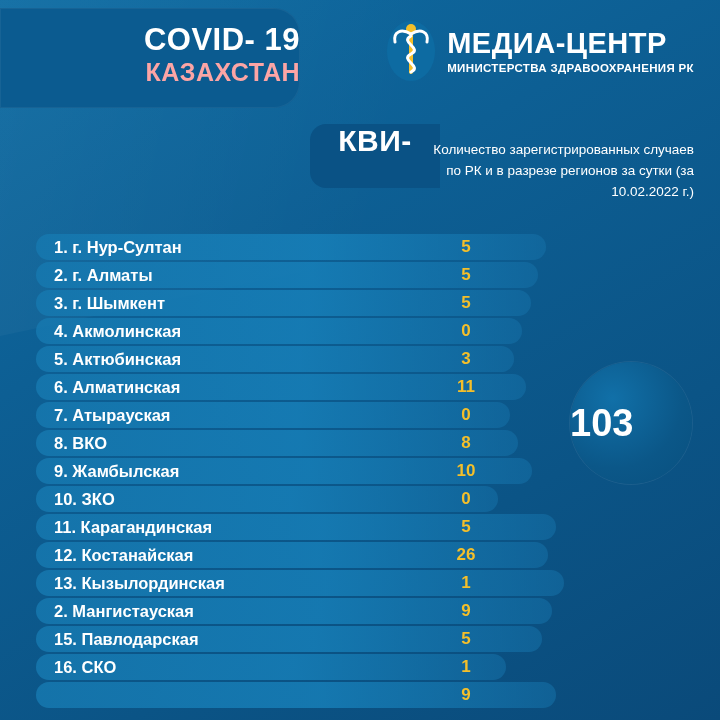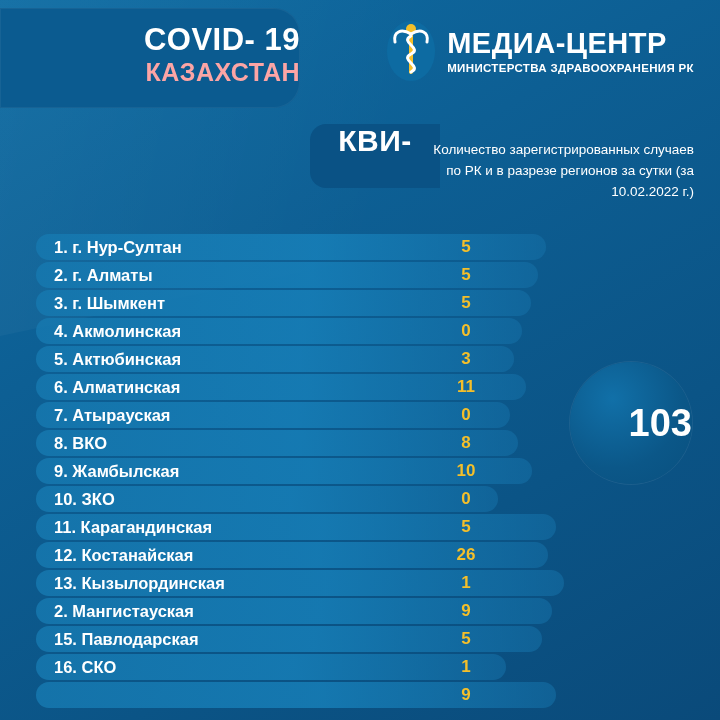--- a/index.html
+++ b/index.html
@@ -188,21 +188,21 @@
     position: absolute;
     left: 570px;
     top: 160px;
     width: 122px;
     height: 122px;
     border-radius: 50%;
     background: radial-gradient(circle at 35% 30%, #1170a8 0%, #0b5788 60%, #09507f 100%);
     box-shadow: 0 0 0 1px rgba(255,255,255,0.07);
     display: flex;
     align-items: center;
-    justify-content: flex-end;
+    justify-content: flex-start;
   }
   .total-circle span {
     color: #ffffff;
     font-size: 38px;
     font-weight: bold;
   }
 </style>
 </head>
 <body>
 

